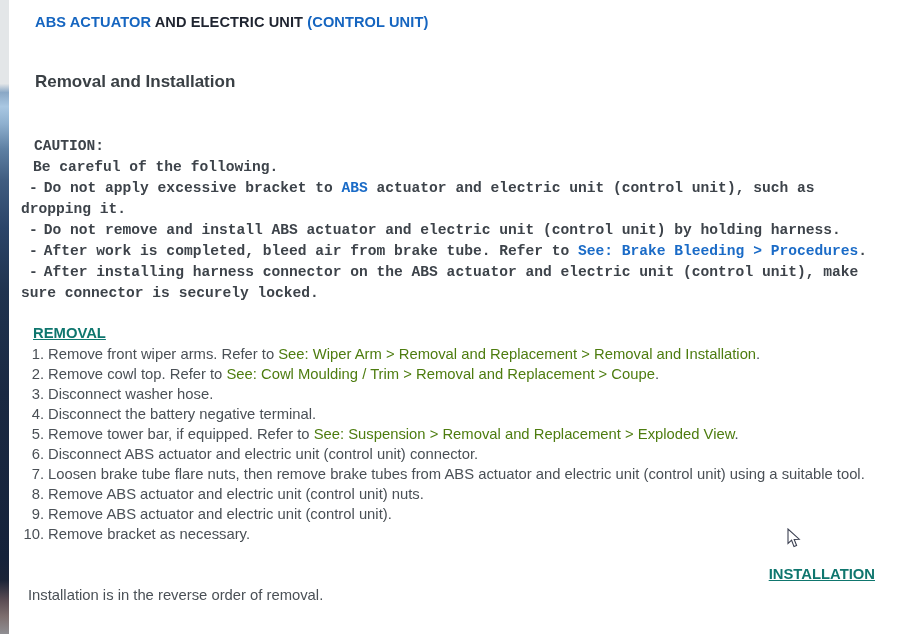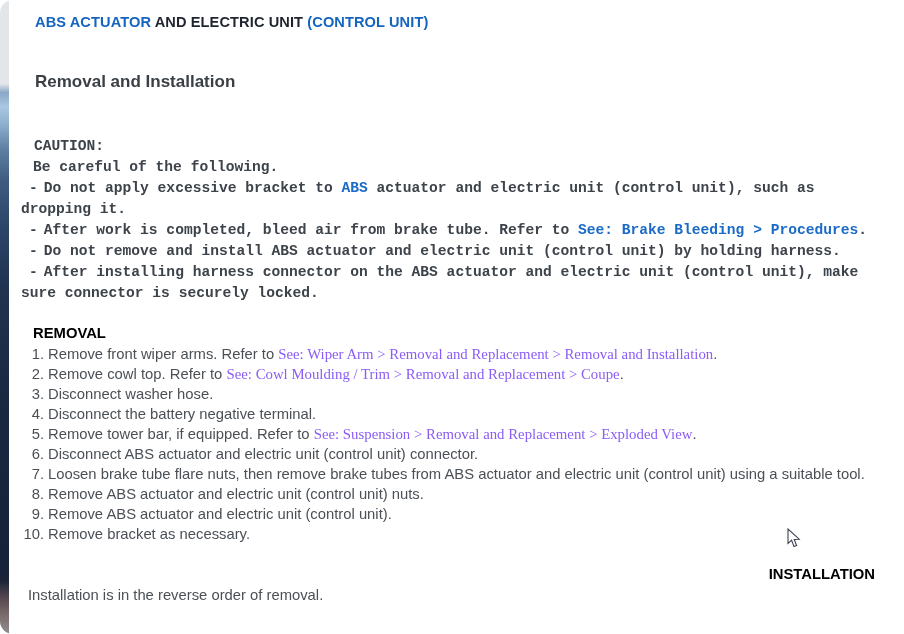--- a/index.html
+++ b/index.html
@@ -1,17 +1,17 @@
 <!DOCTYPE html>
 <html><head>
 <meta charset="utf-8">
 <style>
   html,body { margin:0; padding:0; }
   body { font-family:"Liberation Sans", sans-serif; }
-  .page { position:relative; width:904px; height:634px; background:#ffffff; overflow:hidden;border-radius:13px; }
+  .page { position:relative; width:904px; height:634px; background:#ffffff; overflow:hidden; }
 
   
   .edge-strip {
     position:absolute; left:0; top:0; width:9px; height:634px;
     background:linear-gradient(180deg,
       #e3e6e8 0%, #e3e6e8 13.2%,
       #8aa8c6 14.6%, #a9c7e2 16.8%, #8fb0cf 19.5%, #5e80a3 23.5%,
       #3f5c80 28.5%, #2b4468 36%, #20334f 46%, #1a2942 62%,
       #15223a 88%, #1b2437 91.5%,
       #584a52 94.5%, #7d6e6e 97.2%, #908f93 100%);
@@ -25,26 +25,26 @@
 
   .subhead { margin:43px 0 0 14px; font-size:17px; font-weight:bold; line-height:16px; color:#3a4045; }
 
   .caution { margin-top:46px; font-size:14.6px; font-weight:bold; color:#3d434a;font-family:Liberation Mono, monospace; }
   .caution-heading { margin-left:13px; line-height:21px; }
   .caution-intro { margin-left:12px; line-height:21px; }
   .caution p.bullet { margin:0; line-height:21px; text-indent:8px; }
   .caution a { color:#1a6bc7; }
   .dash { margin-right:6px; }
 
-  .removal-heading, .install-heading { margin-top:19px; margin-left:12px; font-size:14.8px; font-weight:bold; line-height:21px; color:#000000; }
+  .removal-heading, .install-heading { margin-top:19px; margin-left:12px; font-size:14.8px; font-weight:bold; line-height:21px; color:#0f766e;text-decoration:underline; }
 
   .list { margin:0; padding:0; list-style:none; font-size:14.8px; color:#4a5056; }
   .list li { line-height:20px; padding-left:27px; }
   .list .num { display:inline-block; width:23px; margin-left:-27px; margin-right:4px; text-align:right; }
-  .list a { color:#8b5cf6;font-family:Liberation Serif, serif; }
+  .list a { color:#4d7c0f; }
 
   .install-heading { margin-top:20px; margin-left:13px;text-align:right; }
   .install-body { margin-left:7px; font-size:14.8px; line-height:21px; color:#4a5056; }
 
   .cursor { position:absolute; left:787px; top:528px; width:14px; height:20px; pointer-events:none; }
 </style>
 </head>
 <body>
 
 <div class="page">
@@ -54,22 +54,22 @@
 
     <div class="title"><a href="#">ABS ACTUATOR</a><span> AND ELECTRIC UNIT </span><a href="#">(CONTROL UNIT)</a></div>
 
     <div class="subhead">Removal and Installation</div>
 
     <div class="caution">
       <div class="caution-heading">CAUTION:</div>
       <div class="caution-intro">Be careful of the following.</div>
       <div>
           <p class="bullet"><span class="dash">-</span><span>Do not apply excessive bracket to </span><a href="#">ABS</a><span> actuator and electric unit (control unit), such as dropping it.</span></p>
+          <p class="bullet"><span class="dash">-</span><span>Do not remove and install ABS actuator and electric unit (control unit) by holding harness.</span></p>
           <p class="bullet"><span class="dash">-</span><span>After work is completed, bleed air from brake tube. Refer to </span><a href="#">See: Brake Bleeding &gt; Procedures</a><span>.</span></p>
-          <p class="bullet"><span class="dash">-</span><span>Do not remove and install ABS actuator and electric unit (control unit) by holding harness.</span></p>
           <p class="bullet"><span class="dash">-</span><span>After installing harness connector on the ABS actuator and electric unit (control unit), make sure connector is securely locked.</span></p>
         </div>
     </div>
 
     <div class="removal-heading">REMOVAL</div>
     <ol class="list">
         <li><span class="num">1.</span><span>Remove front wiper arms. Refer to </span><a href="#">See: Wiper Arm &gt; Removal and Replacement &gt; Removal and Installation</a><span>.</span></li>
         <li><span class="num">2.</span><span>Remove cowl top. Refer to </span><a href="#">See: Cowl Moulding / Trim &gt; Removal and Replacement &gt; Coupe</a><span>.</span></li>
         <li><span class="num">3.</span><span>Disconnect washer hose.</span></li>
         <li><span class="num">4.</span><span>Disconnect the battery negative terminal.</span></li>

